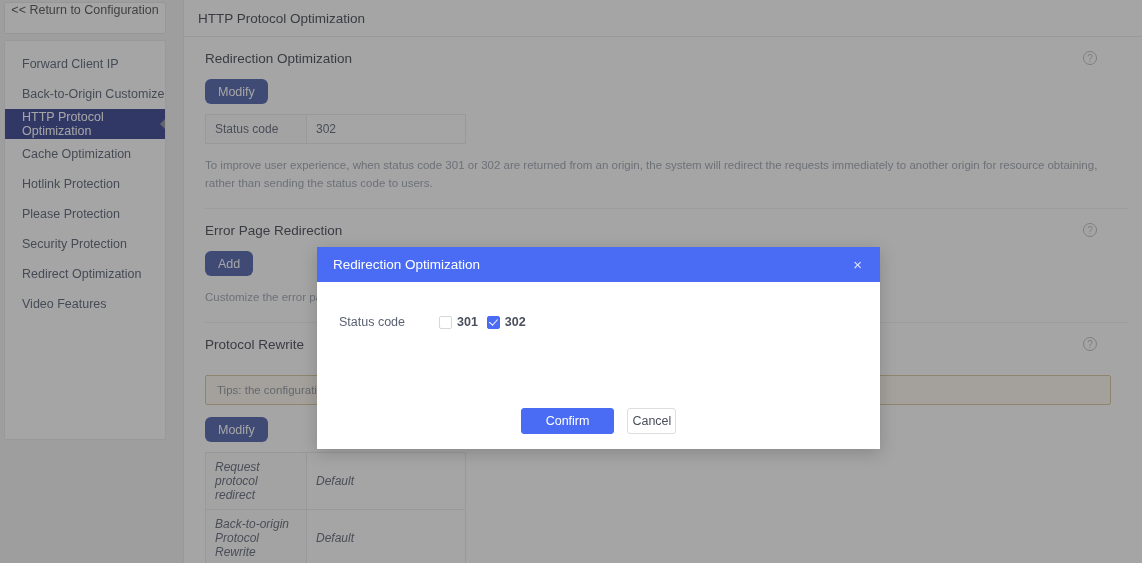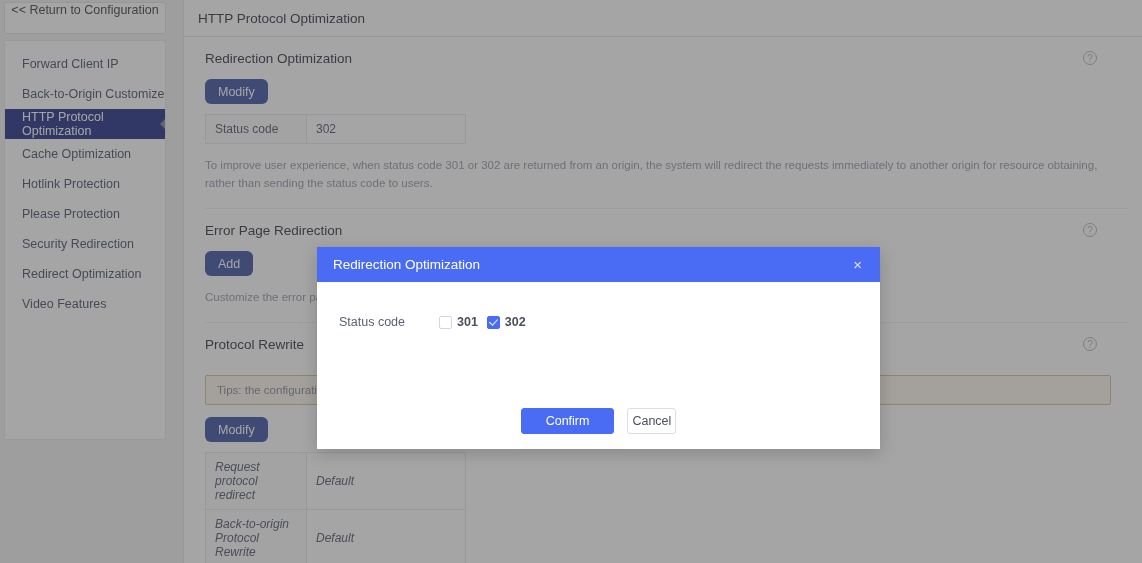--- a/index.html
+++ b/index.html
@@ -338,21 +338,21 @@
           <div class="nav-item">
             <span>Cache Optimization</span>
           </div>
           <div class="nav-item">
             <span>Hotlink Protection</span>
           </div>
           <div class="nav-item">
             <span>Please Protection</span>
           </div>
           <div class="nav-item">
-            <span>Security Redirection</span>
+            <span>Security Protection</span>
           </div>
           <div class="nav-item">
             <span>Redirect Optimization</span>
           </div>
           <div class="nav-item">
             <span>Video Features</span>
           </div>
         </div>
     </div>
   </div>

